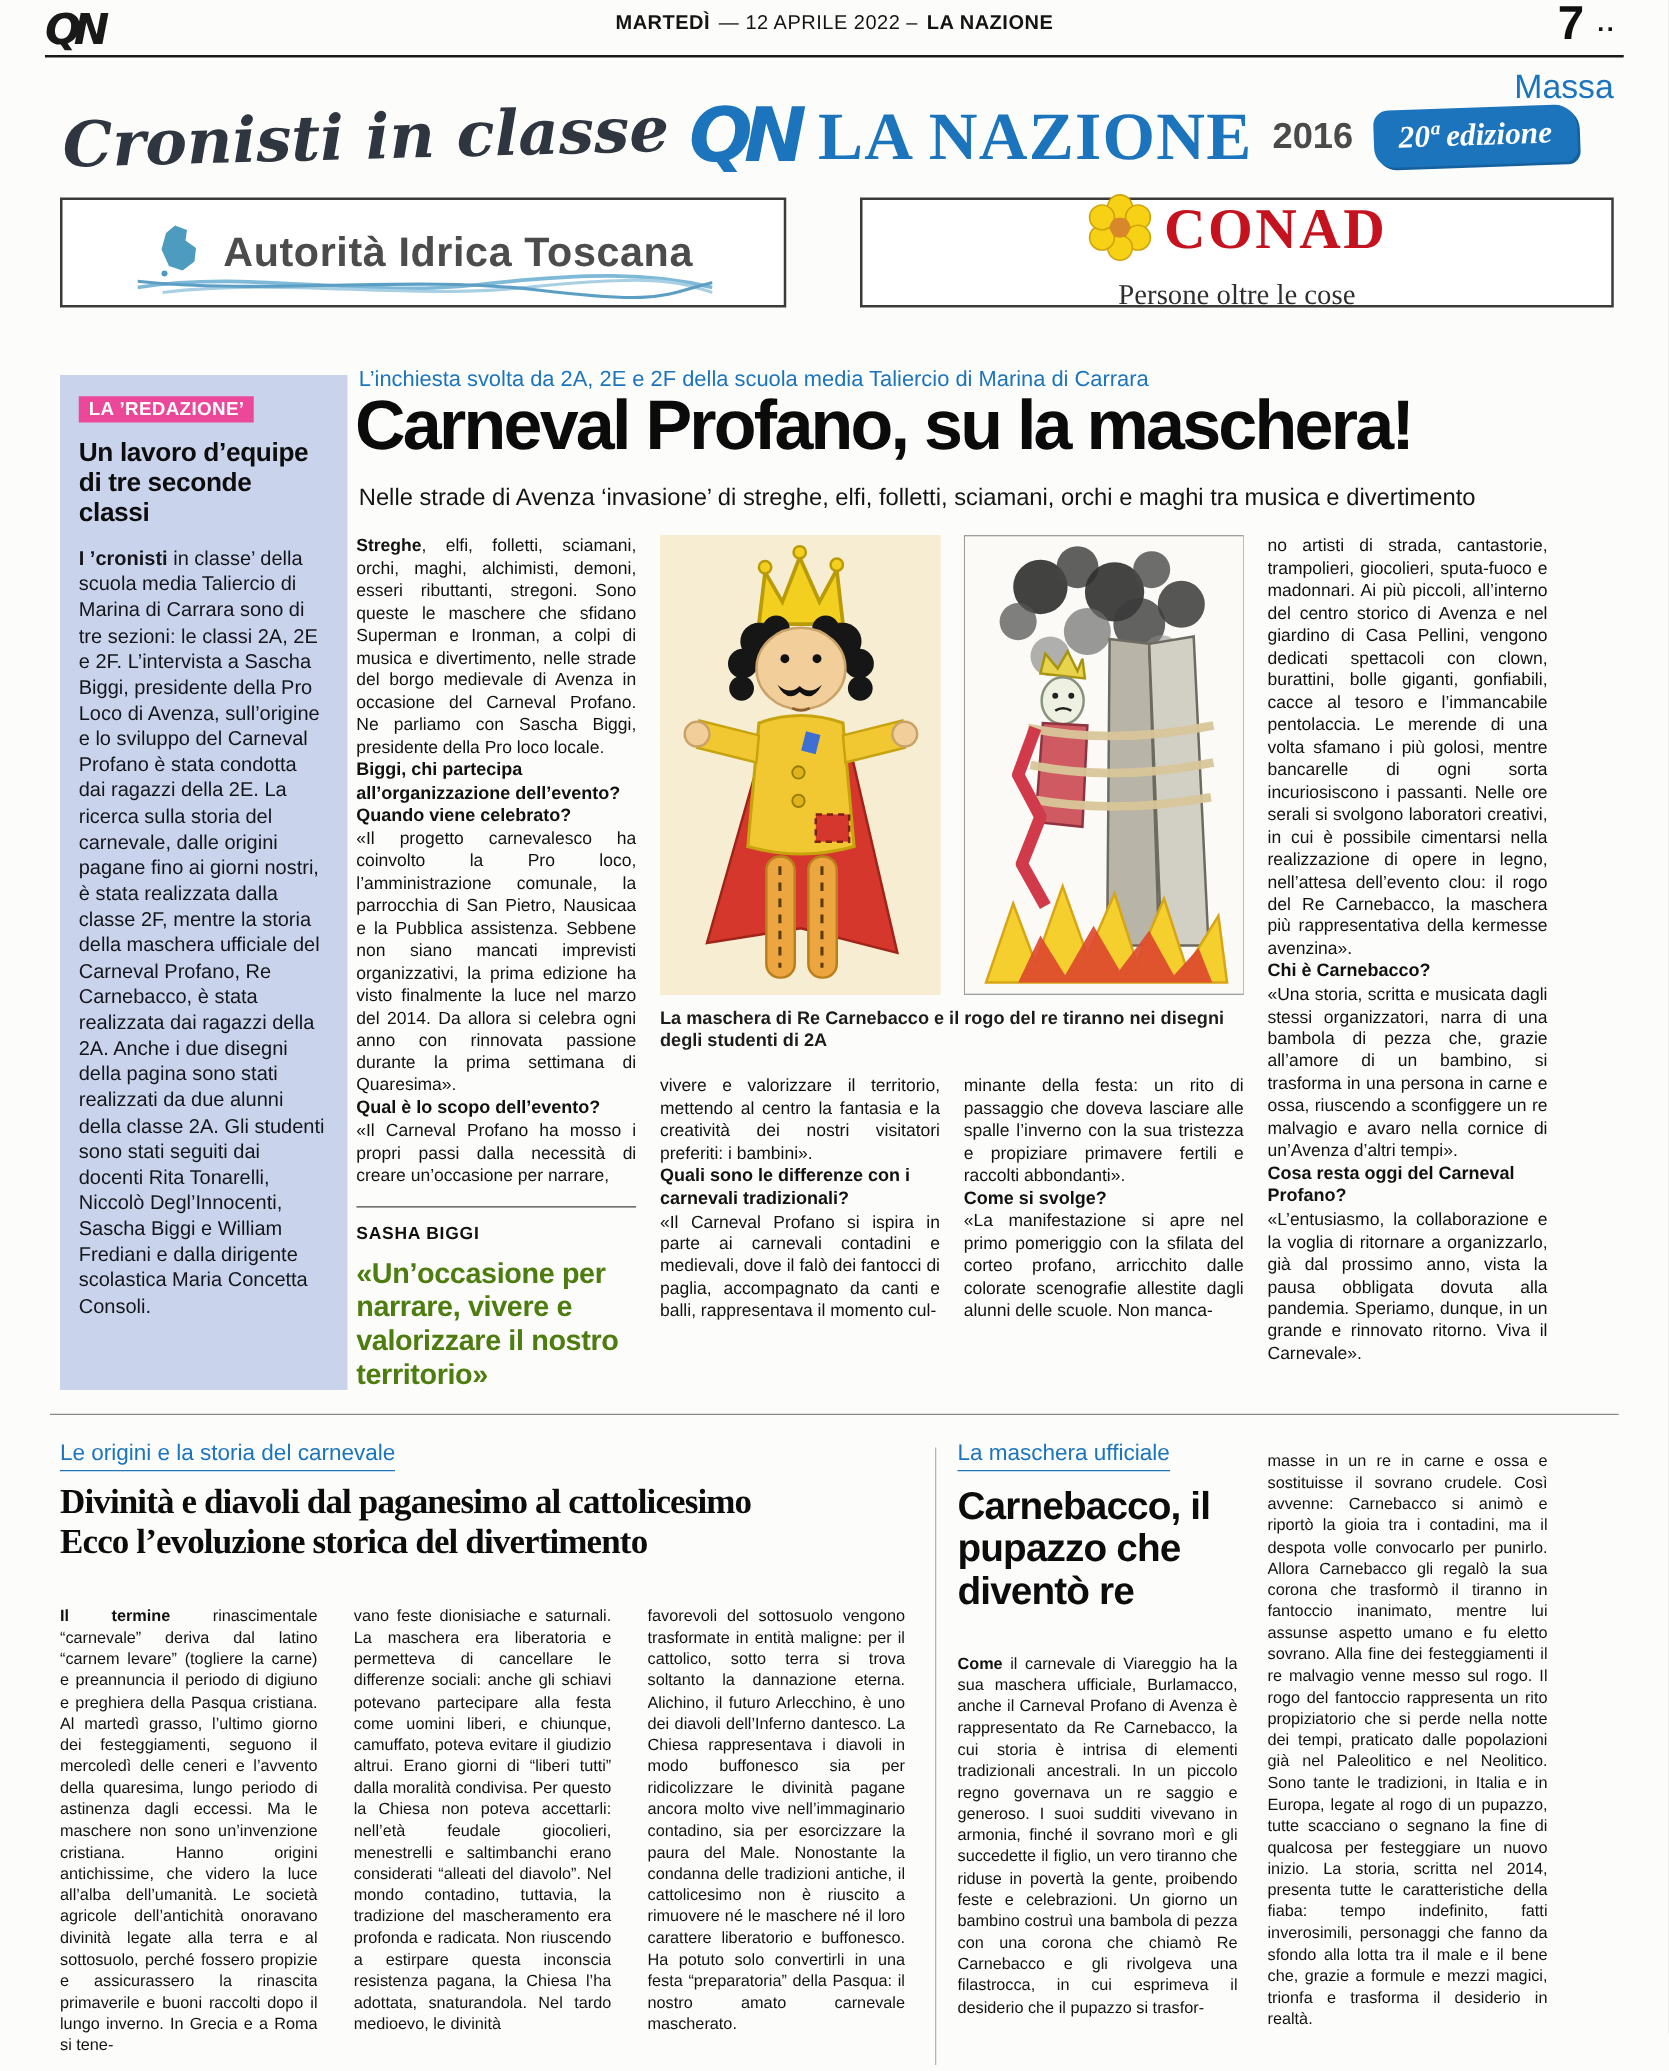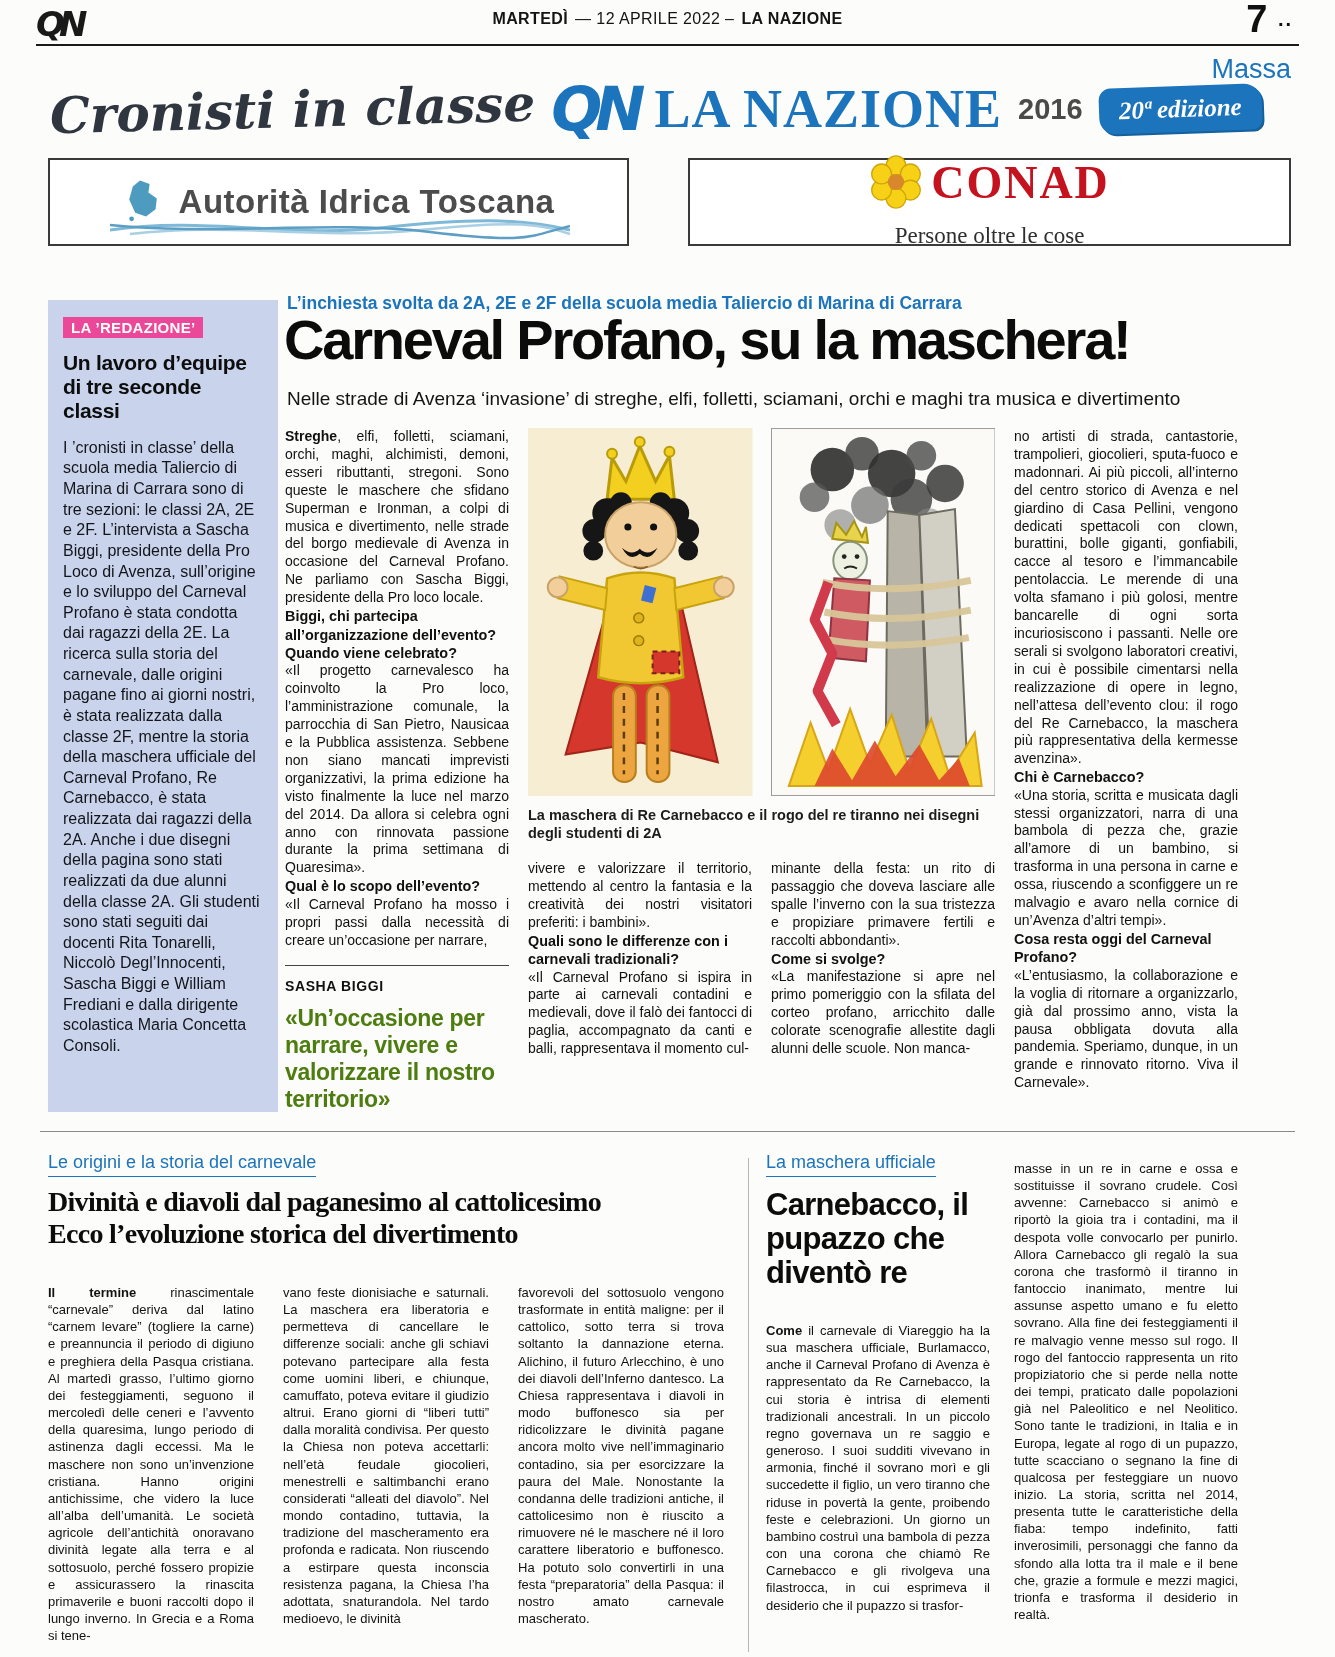--- a/index.html
+++ b/index.html
@@ -32,24 +32,24 @@
   .ait-waves{position:absolute;left:60px;right:60px;bottom:4px;height:26px;}
   .conad-row{display:flex;align-items:center;gap:8px;}
   .conad-name{color:#c5121f;font-family:"Liberation Serif",serif;font-weight:bold;font-size:46px;letter-spacing:2px;}
   .conad-tag{font-family:"Liberation Serif",serif;font-size:23px;color:#2e2e2e;}
 
   
   .sidebar{left:48px;top:300px;width:230px;height:812px;background:#c9d4ec;box-sizing:border-box;padding:17px 15px;}
   .sb-badge{display:inline-block;background:#ec4899;color:#fff;font-weight:bold;font-size:15px;padding:2px 8px;letter-spacing:.3px;}
   .sb-title{font-size:21px;font-weight:800;line-height:1.14;margin:13px 0 15px;letter-spacing:-.3px;color:#0d0d0d;}
   .sb-body{font-size:16px;line-height:1.29;color:#13151a;}
-  .sb-lead{font-weight:400;}
-
-  
-  .kicker{left:287px;top:293px;color:#1b74bc;font-weight:bold;font-size:17.5px;}
+  .sb-lead{font-weight:700;}
+
+  
+  .kicker{left:287px;top:293px;color:#1b74bc;font-weight:normal;font-size:17.5px;}
   .headline{left:284px;top:312px;width:960px;font-size:56px;font-weight:800;letter-spacing:-2.2px;line-height:1;color:#0b0b0b;}
   .subhead{left:287px;top:388px;width:952px;font-size:19px;color:#141414;}
   .mcol{position:absolute;width:224px;font-size:14px;line-height:1.28;text-align:justify;overflow:hidden;}
   .mcol p{margin:0;}
   .mcol .q{font-weight:bold;font-size:14.4px;text-align:left;}
   .lead{font-weight:800;}
   #mcol1{left:285px;top:428px;height:702px;}
   #mcol2{left:528px;top:860px;height:258px;}
   #mcol3{left:771px;top:860px;height:258px;}
   #mcol4{left:1014px;top:428px;height:692px;}

